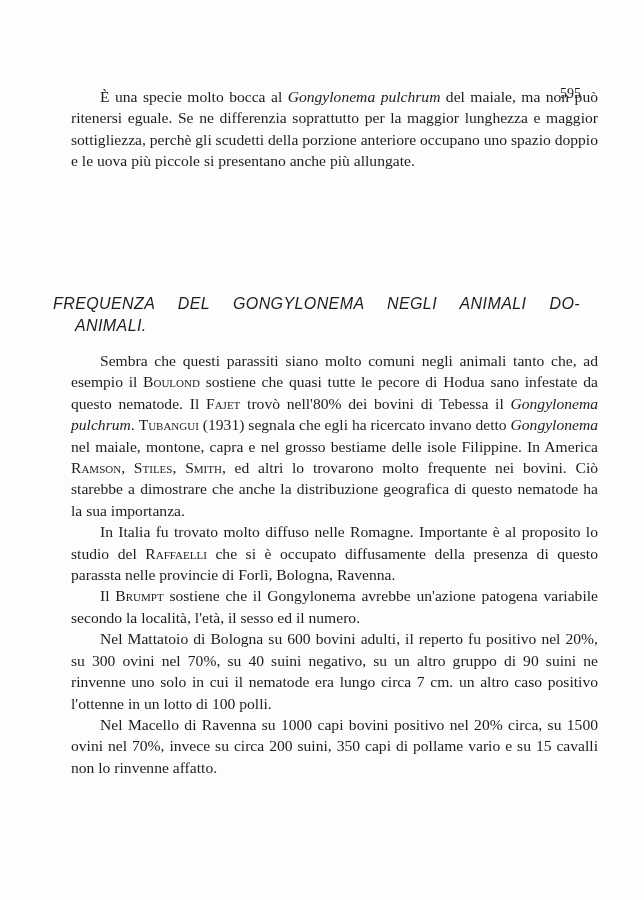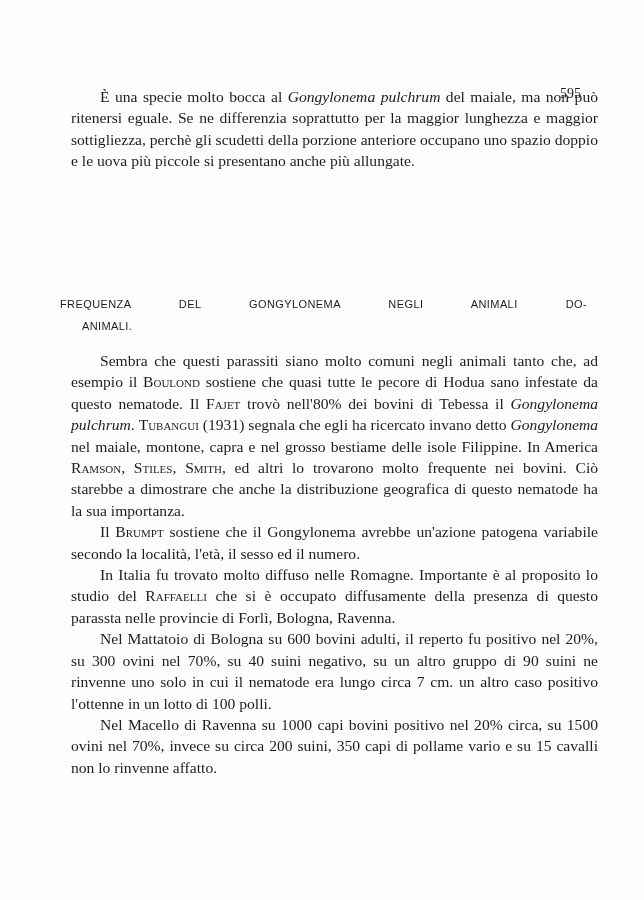--- a/index.html
+++ b/index.html
@@ -16,24 +16,25 @@
     margin-top: 40px;
   }
   .text-block {
     position: absolute; left: 71px; width: 527px;
     font-size: 15.6px; line-height: 21.4px;
     text-align: justify;
   }
   .text-block p { margin: 0; text-indent: 29px; }
   .block-1 { top: 86px; }
   .heading {
-    position: absolute; left: 60px; top: 293px; width: 527px;
+    position: absolute; left: 53px; top: 293px; width: 527px;
     font-family: "Liberation Sans", "DejaVu Sans", sans-serif;
-    font-size: 11px; line-height: 22px; letter-spacing: 0.4px;
+    font-size: 16px; line-height: 22px; letter-spacing: 0.4px;
     text-align: justify;
+    font-style: italic;
   }
   .heading .h-line1 { display: block; text-align-last: justify; }
   .heading .h-line2 { display: block; padding-left: 22px; }
   .block-2 { top: 350px; }
   em { font-style: italic; }
   .sc { font-variant: small-caps; }
 </style>
 </head>
 <body>
 
@@ -44,18 +45,18 @@
       <p><span>È una specie molto bocca al </span><em>Gongylonema pulchrum</em><span> del maiale, ma non può ritenersi eguale. Se ne differenzia soprattutto per la maggior lunghezza e maggior sottigliezza, perchè gli scudetti della porzione anteriore occupano uno spazio doppio e le uova più piccole si presentano anche più allungate.</span></p>
     </div>
 
   <div class="heading">
     <span class="h-line1">FREQUENZA DEL GONGYLONEMA NEGLI ANIMALI DO-</span>
     <span class="h-line2">ANIMALI.</span>
   </div>
 
   <div class="text-block block-2">
       <p><span>Sembra che questi parassiti siano molto comuni negli animali tanto che, ad esempio il </span><span class="sc">Boulond</span><span> sostiene che quasi tutte le pecore di Hodua sano infestate da questo nematode. Il </span><span class="sc">Fajet</span><span> trovò nell'80% dei bovini di Tebessa il </span><em>Gongylonema pulchrum</em><span>. </span><span class="sc">Tubangui</span><span> (1931) segnala che egli ha ricercato invano detto </span><em>Gongylonema</em><span> nel maiale, montone, capra e nel grosso bestiame delle isole Filippine. In America </span><span class="sc">Ramson</span><span>, </span><span class="sc">Stiles</span><span>, </span><span class="sc">Smith</span><span>, ed altri lo trovarono molto frequente nei bovini. Ciò starebbe a dimostrare che anche la distribuzione geografica di questo nematode ha la sua importanza.</span></p>
+      <p><span>In Italia fu trovato molto diffuso nelle Romagne. Importante è al proposito lo studio del </span><span class="sc">Raffaelli</span><span> che si è occupato diffusamente della presenza di questo parassta nelle provincie di Forlì, Bologna, Ravenna.</span></p>
       <p><span>Il </span><span class="sc">Brumpt</span><span> sostiene che il Gongylonema avrebbe un'azione patogena variabile secondo la località, l'età, il sesso ed il numero.</span></p>
-      <p><span>In Italia fu trovato molto diffuso nelle Romagne. Importante è al proposito lo studio del </span><span class="sc">Raffaelli</span><span> che si è occupato diffusamente della presenza di questo parassta nelle provincie di Forlì, Bologna, Ravenna.</span></p>
       <p><span>Nel Mattatoio di Bologna su 600 bovini adulti, il reperto fu positivo nel 20%, su 300 ovini nel 70%, su 40 suini negativo, su un altro gruppo di 90 suini ne rinvenne uno solo in cui il nematode era lungo circa 7 cm. un altro caso positivo l'ottenne in un lotto di 100 polli.</span></p>
       <p><span>Nel Macello di Ravenna su 1000 capi bovini positivo nel 20% circa, su 1500 ovini nel 70%, invece su circa 200 suini, 350 capi di pollame vario e su 15 cavalli non lo rinvenne affatto.</span></p>
     </div>
 </div>
 
 </body></html>

